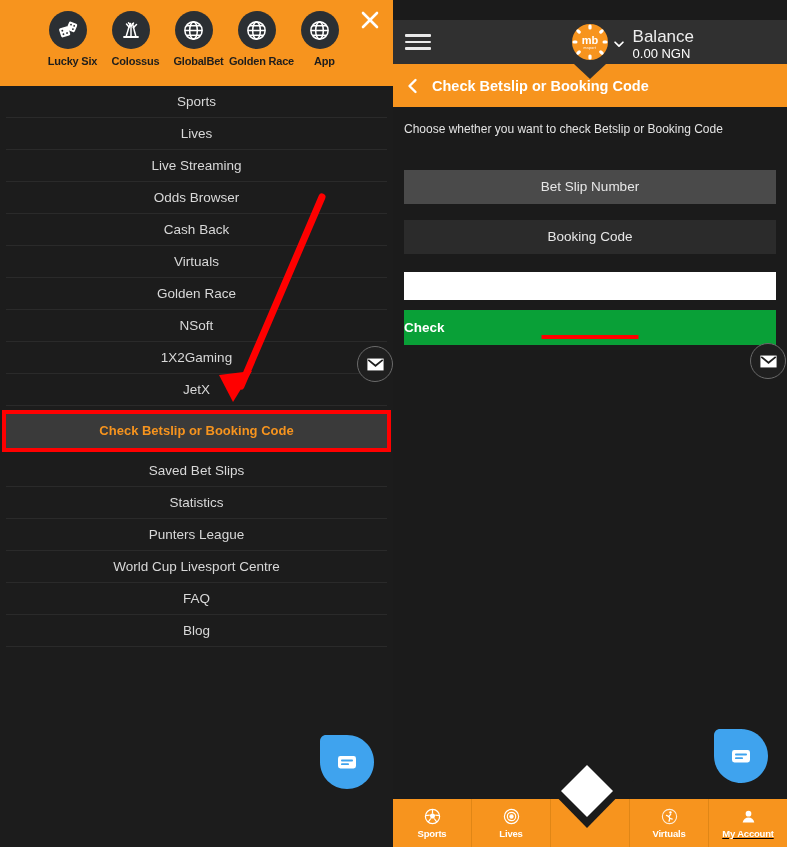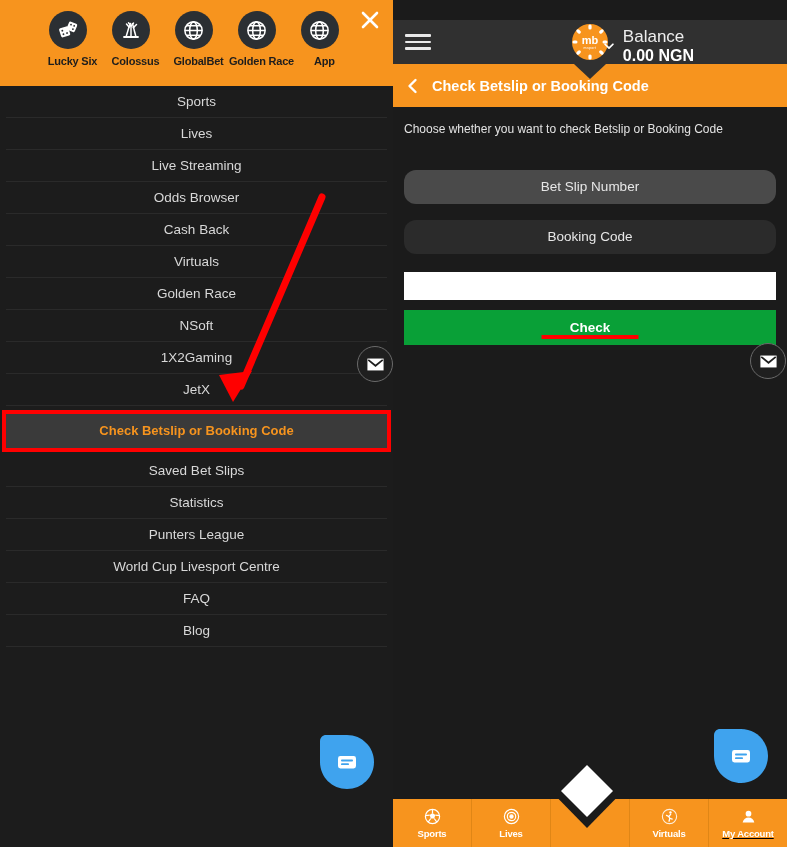--- a/index.html
+++ b/index.html
@@ -98,21 +98,21 @@
     position: absolute; left: 50%; transform: translateX(-50%); top: 3px;
     width: 38px; height: 38px; cursor: pointer;
   }
   #balance-box {
     position: absolute; right: 93px; top: 7px;
     display: flex; align-items: center; gap: 7px; cursor: pointer;
   }
   #balance-chevron { width: 14px; height: 14px; }
   .bal-lines { line-height: 1.15; }
   .bal-label { color: #ededed; font-size: 17px; }
-  .bal-amount { color: #ffffff; font-size: 16px; font-weight: bold; }
+  .bal-amount { color: #ffffff; font-size: 13px; font-weight: normal; }
 
   #page-header {
     position: relative; height: 43px; width: 394px; background: #F7941E;
     display: flex; align-items: center;
   }
   #page-header .notch {
     position: absolute; left: 50%; top: 0; transform: translateX(-50%);
     width: 0; height: 0;
     border-left: 16px solid transparent; border-right: 16px solid transparent;
     border-top: 15px solid #303030;
@@ -120,35 +120,35 @@
   #back-chevron { margin-left: 11px; width: 18px; height: 18px; cursor: pointer; }
   #page-title {
     margin-left: 10px; color: #ffffff; font-size: 14.5px; font-weight: bold;
   }
 
   #main-content { padding: 14px 11px 0 11px; }
   #intro-text { color: #e3e3e3; font-size: 12px; line-height: 1.45; }
 
   .choice-btn {
     margin-top: 0; height: 34px; line-height: 34px; text-align: center;
-    font-size: 13.5px; color: #e7e7e7; cursor: pointer; border-radius: 12px;
+    font-size: 13.5px; color: #e7e7e7; cursor: pointer;
   }
   #choice-betslip { background: #4a4a4a; margin-top: 32px; }
   #choice-booking { background: #2b2b2b; margin-top: 16px; }
 
   #code-input {
     margin-top: 18px; width: 100%; height: 28px;
     background: #ffffff; border: none; outline: none;
     font-size: 13px; padding: 0 6px;
     font-family: "Liberation Sans", sans-serif;
   }
   #check-btn {
     position: relative;
     margin-top: 10px; height: 35px; line-height: 35px; width: 100%;
-    background: #09a037; text-align: center;
+    background: #09a037; 
     color: #ffffff; font-size: 13.5px; font-weight: bold; cursor: pointer;
   }
   #check-underline {
     position: absolute; left: 50%; transform: translateX(-50%);
     bottom: 6px; width: 97px; height: 4px; background: #ff0000;
   }
 
   #right-mail-fab {
     position: absolute; left: 750px; top: 343px;
     width: 36px; height: 36px; border-radius: 50%;

